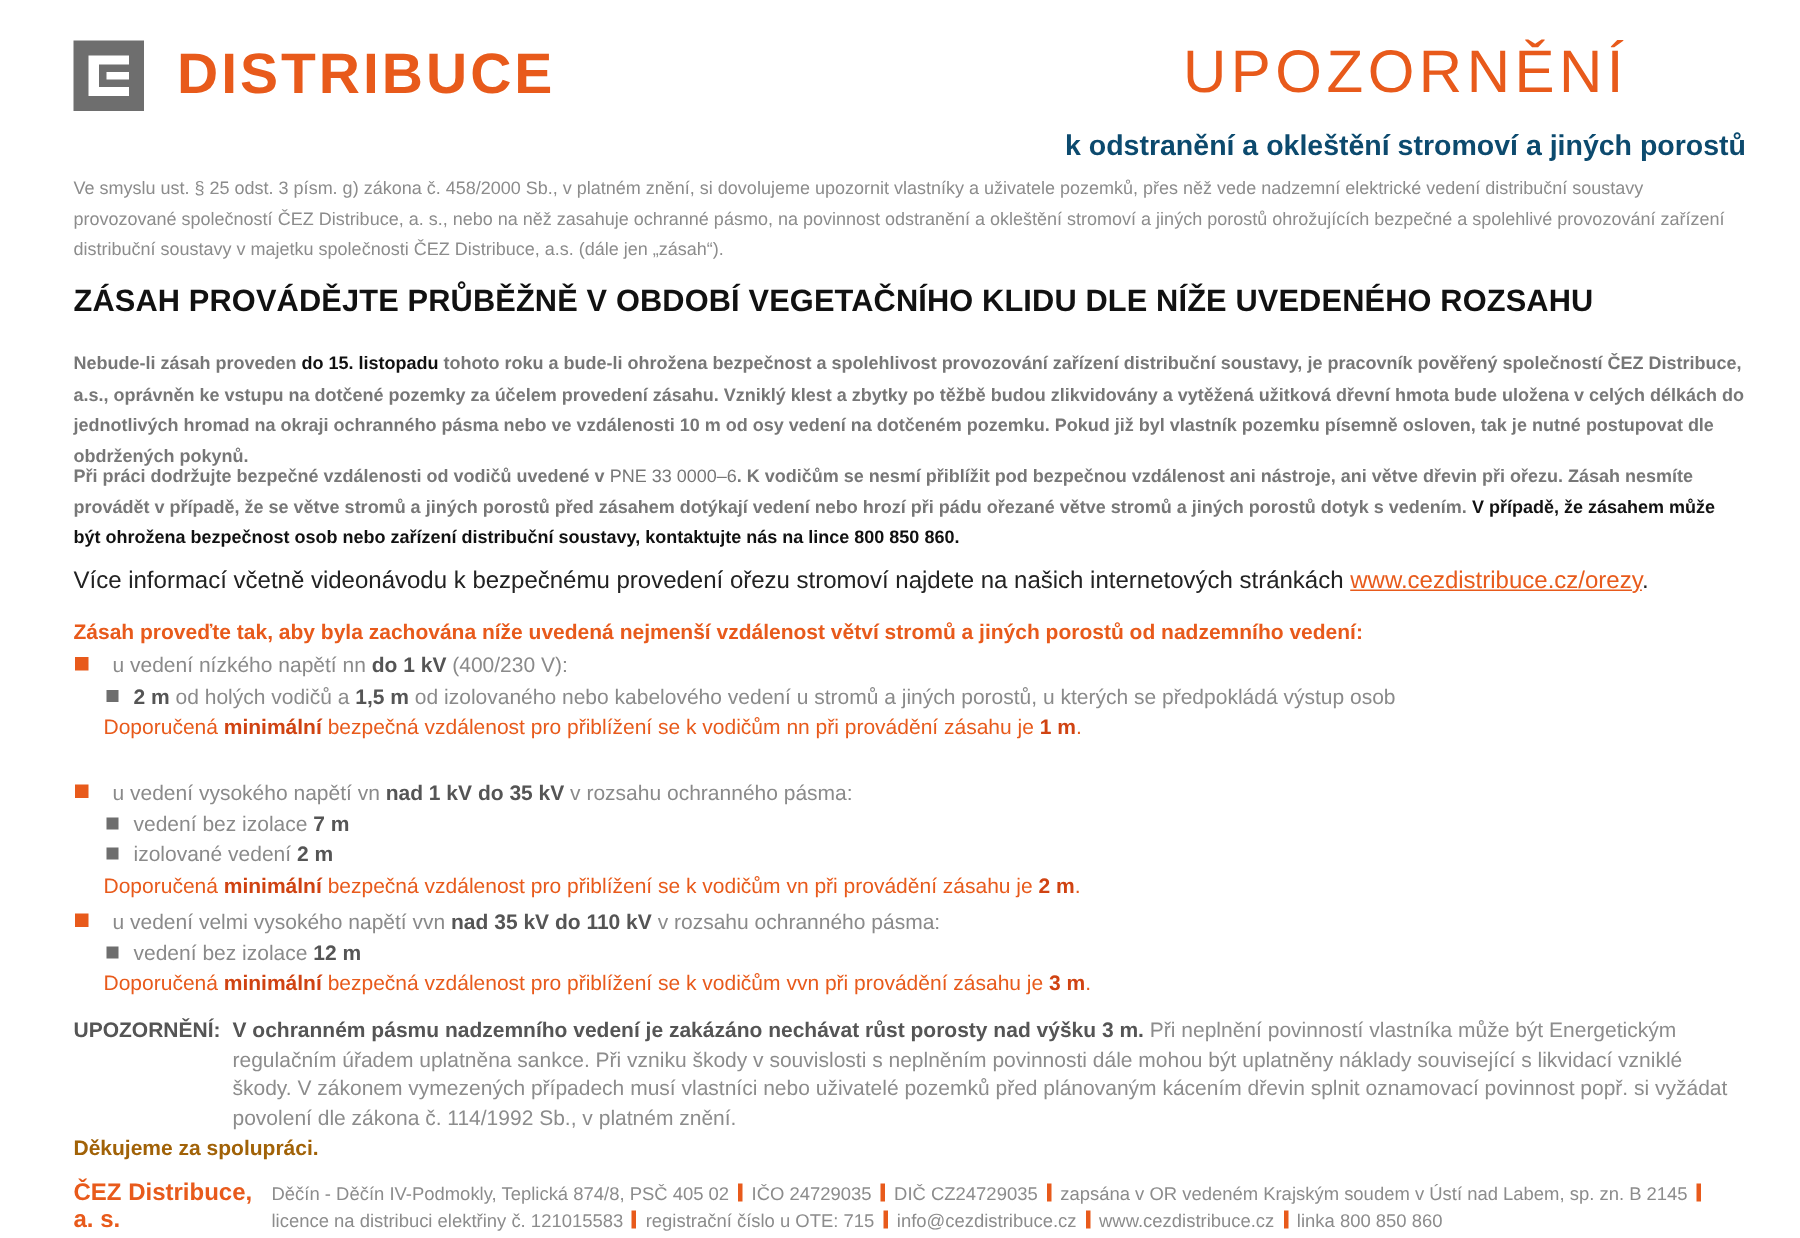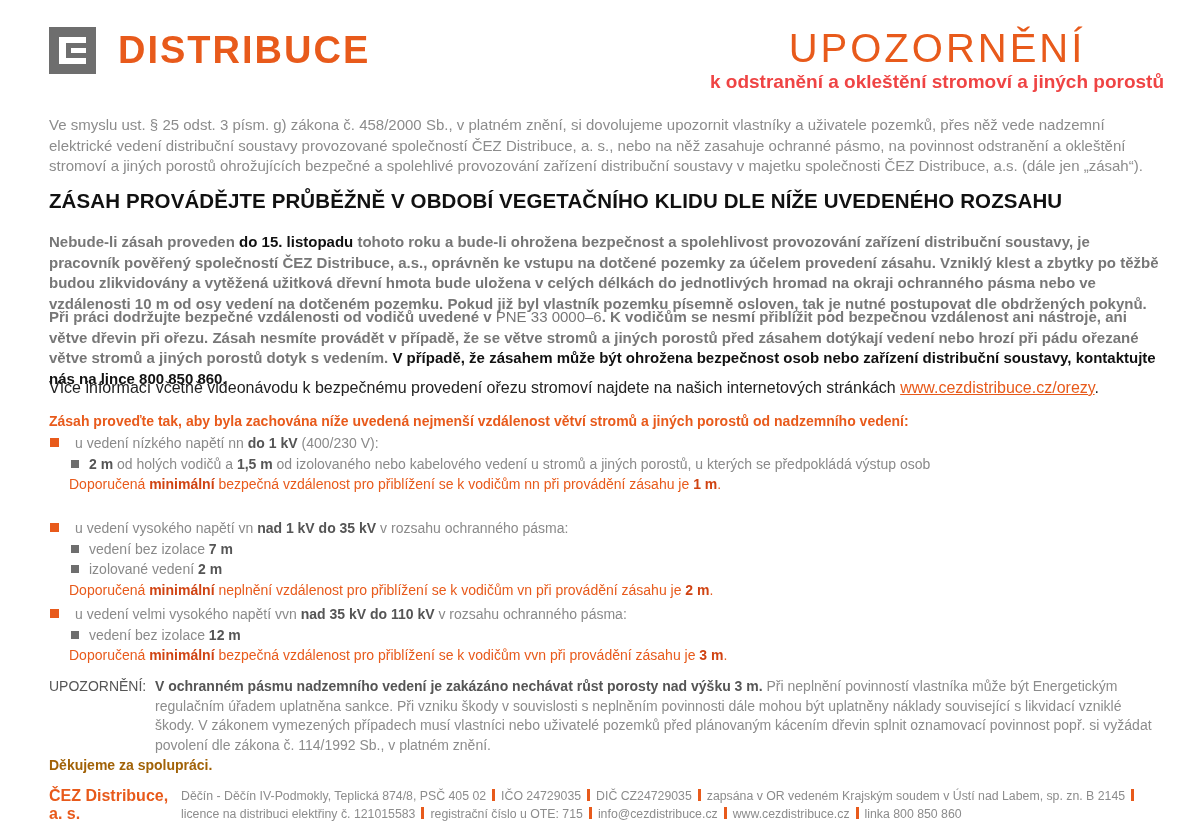--- a/index.html
+++ b/index.html
@@ -9,44 +9,44 @@
   
   .logo { position: absolute; left: 49px; top: 27px; display: flex; align-items: center; }
   .logo-mark { width: 47px; height: 47px; background: #6e6e6e; position: relative; }
   .logo-mark .c { position: absolute; left: 10px; top: 10px; width: 27px; height: 27px; background: #fff; }
   .logo-mark .c1 { position: absolute; left: 17px; top: 16px; width: 20px; height: 15px; background: #6e6e6e; }
   .logo-mark .c2 { position: absolute; left: 22px; top: 21px; width: 15px; height: 5px; background: #fff; }
   .logo-text { margin-left: 22px; font-size: 38px; font-weight: bold; color: #e85a1b; letter-spacing: 2px; line-height: 47px; }
 
   .title { position: absolute; right: 36px; top: 26px; text-align: center; }
   .title-main { font-size: 40px; color: #e85a1b; letter-spacing: 3px; line-height: 44px; }
-  .title-sub { font-size: 19px; font-weight: bold; color: #ef4444; line-height: 24px; margin-top: 0; }
+  .title-sub { font-size: 19px; font-weight: bold; color: #0c4a6e; line-height: 24px; margin-top: 16px; }
 
-  .block { position: absolute; left: 49px; width: 1115px; font-size: 15px; line-height: 20.5px; }
+  .block { position: absolute; left: 49px; width: 1115px; font-size: 12px; line-height: 20.5px; }
   .intro { top: 115px; color: #8c8c8c; }
   .heading { top: 188px; font-size: 20.5px; font-weight: bold; color: #111; line-height: 26px; letter-spacing: 0.1px; }
   .p1 { top: 232px; font-weight: bold; color: #777; }
   .p1 .dark, .p2 .dark { color: #111; }
   .p2 { top: 307px; font-weight: bold; color: #777; }
   .p2 .norm { font-weight: normal; }
   .more { top: 377px; font-size: 16px; color: #222; line-height: 22px; }
   .more a { color: #e85a1b; text-decoration: underline; }
   .lead { top: 411px; color: #e85a1b; font-weight: bold; font-size: 14px; }
 
   .list { position: absolute; left: 49px; width: 1115px; font-size: 14px; color: #8a8a8a; }
   .li1 { height: 20.5px; line-height: 20.5px; position: relative; padding-left: 26px; }
   .li1::before { content: ""; position: absolute; left: 1px; top: 5px; width: 9px; height: 9px; background: #e85a1b; }
   .li2 { height: 20.5px; line-height: 20.5px; position: relative; padding-left: 40px; }
   .li2::before { content: ""; position: absolute; left: 22px; top: 6px; width: 8px; height: 8px; background: #6e6e6e; }
   .rec { height: 20.5px; line-height: 20.5px; padding-left: 20px; color: #e85a1b; }
   .rec b { color: #d04312; }
   .b { font-weight: bold; color: #555; }
 
   .warn { position: absolute; left: 49px; top: 677px; width: 1115px; font-size: 14px; line-height: 19.5px; color: #8c8c8c; display: flex; }
-  .warn-label { font-weight: normal; color: #555; white-space: nowrap; width: 106px; flex: none; }
+  .warn-label { font-weight: bold; color: #555; white-space: nowrap; width: 106px; flex: none; }
   .warn-text .bold { font-weight: bold; color: #555; }
   .thanks { position: absolute; left: 49px; top: 757px; font-size: 14px; font-weight: bold; color: #a16207; }
 
   .footer { position: absolute; left: 49px; top: 787px; width: 1115px; font-size: 12.3px; line-height: 18px; color: #8c8c8c; display: flex; }
   .footer-name { color: #e85a1b; font-weight: bold; font-size: 16px; width: 132px; flex: none; }
   .sep { display: inline-block; width: 3px; height: 12px; background: #e85a1b; margin: 0 6px; vertical-align: -1px; }
 </style>
 </head>
 <body>
 
@@ -98,21 +98,21 @@
   <div class="li1">
     <span>u vedení vysokého napětí vn </span><span class="b">nad 1 kV do 35 kV</span><span> v rozsahu ochranného pásma:</span>
   </div>
   <div class="li2">
     <span>vedení bez izolace </span><span class="b">7 m</span>
   </div>
   <div class="li2">
     <span>izolované vedení </span><span class="b">2 m</span>
   </div>
   <div class="rec">
-    <span>Doporučená </span><b>minimální</b><span> neplnění vzdálenost pro přiblížení se k vodičům vn při provádění zásahu je </span><b>2 m</b><span>.</span>
+    <span>Doporučená </span><b>minimální</b><span> bezpečná vzdálenost pro přiblížení se k vodičům vn při provádění zásahu je </span><b>2 m</b><span>.</span>
   </div>
 </div>
 
 <div class="list" style="top:604px;">
   <div class="li1">
     <span>u vedení velmi vysokého napětí vvn </span><span class="b">nad 35 kV do 110 kV</span><span> v rozsahu ochranného pásma:</span>
   </div>
   <div class="li2">
     <span>vedení bez izolace </span><span class="b">12 m</span>
   </div>

